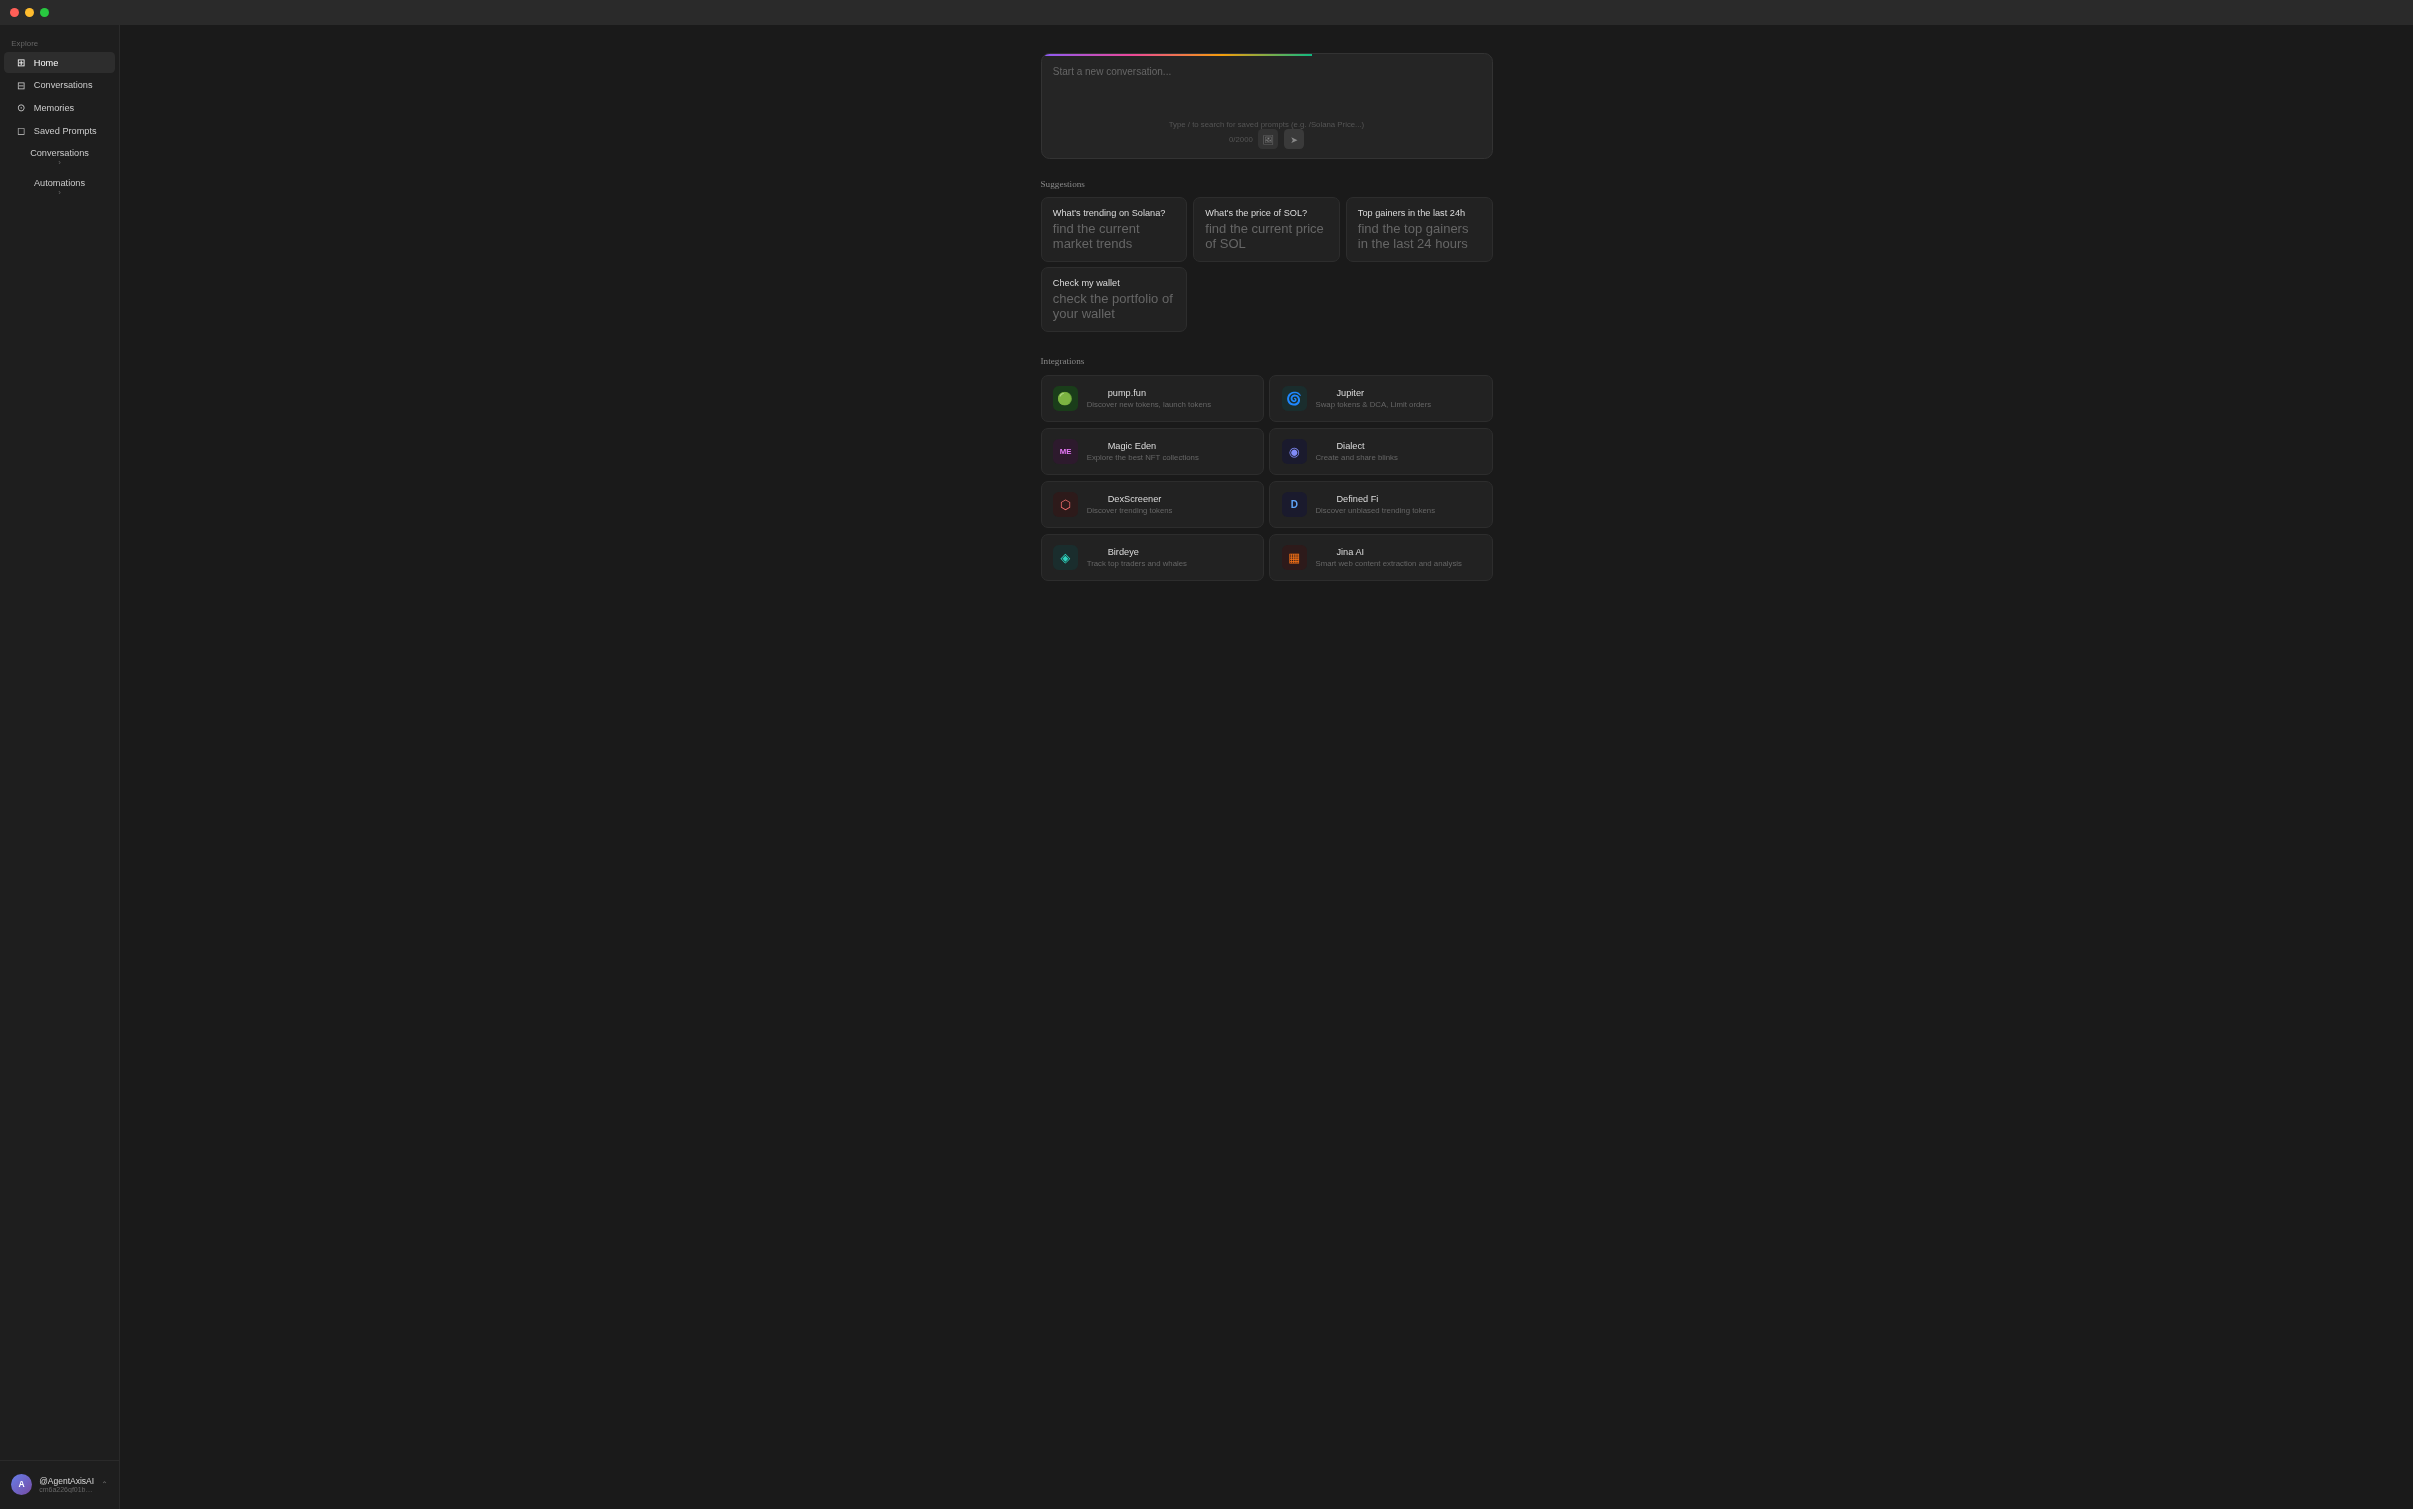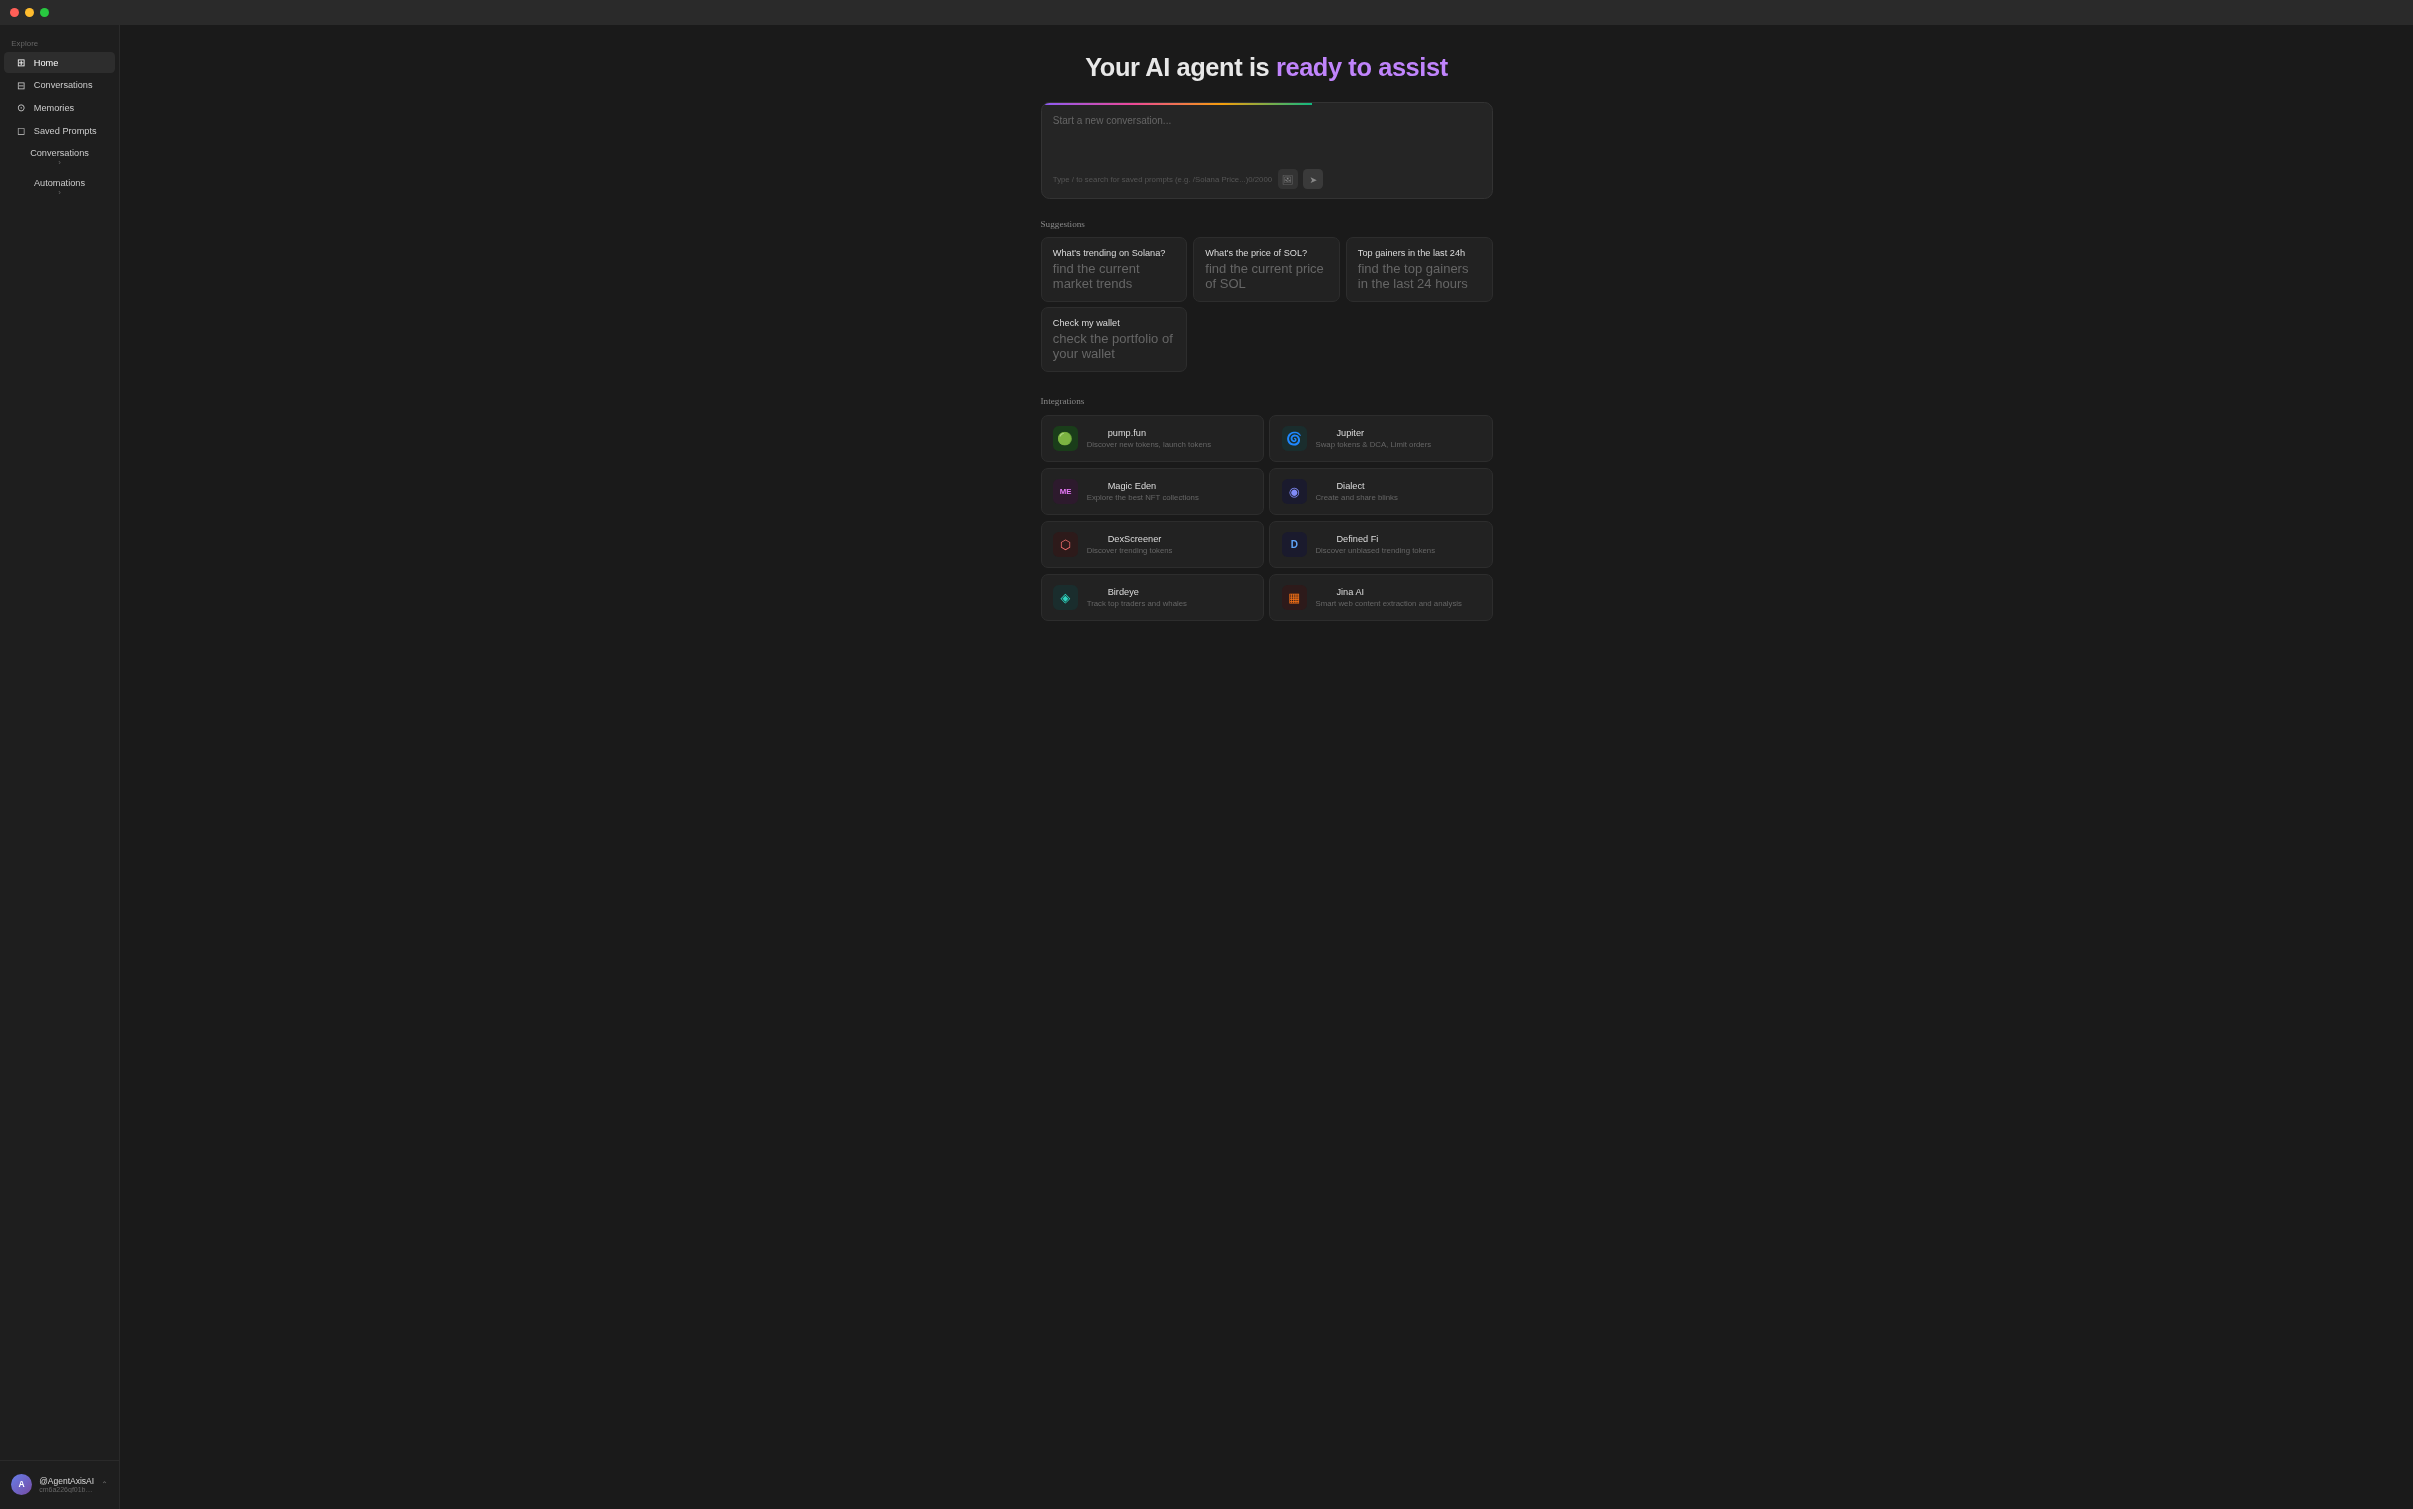--- a/index.html
+++ b/index.html
@@ -143,22 +143,23 @@
       font-size: 10px;
       padding: 10px 11.3px 5.6px;
       min-height: 56px;
       resize: none;
       font-family: inherit;
     }
     .chat-textarea::placeholder { color: #666; }
     .chat-input-footer {
       display: flex;
       align-items: center;
-      justify-content: flex-start;
+      justify-content: center;
       padding: 5.6px 11.3px 8.5px;
+      flex-direction: column;
     }
     .chat-hint { font-size: 7.8px; color: #555; }
     .chat-actions { display: flex; align-items: center; gap: 5.6px; }
     .char-count { font-size: 7.8px; color: #555; }
     .chat-action-btn {
       width: 20px; height: 20px; border-radius: 4.2px;
       background: #333; border: none; cursor: pointer;
       display: flex; align-items: center; justify-content: center;
       color: #888; font-size: 9.2px;
     }
@@ -286,23 +287,20 @@
         <div class="account-info">
           <div class="account-name">@AgentAxisAI</div>
           <div class="account-id">cm6a226qf01bh14nc88u...</div>
         </div>
         <span class="account-chevron">⌃</span>
       </div>
     </div>
   </div>
 
   <div class="main-content">
-    <h1 class="page-title">
-      <span>Your AI agent is</span> <span class="accent">ready to assist</span>
-    </h1>
 
     <div class="chat-input-container">
       <div class="chat-input-gradient"></div>
       <textarea class="chat-textarea" placeholder="Start a new conversation..." style=""></textarea>
       <div class="chat-input-footer">
         <span class="chat-hint">Type / to search for saved prompts (e.g. /Solana Price...)</span>
         <div class="chat-actions">
           <span class="char-count">0/2000</span>
           <button class="chat-action-btn">
             <span>🖼</span>

